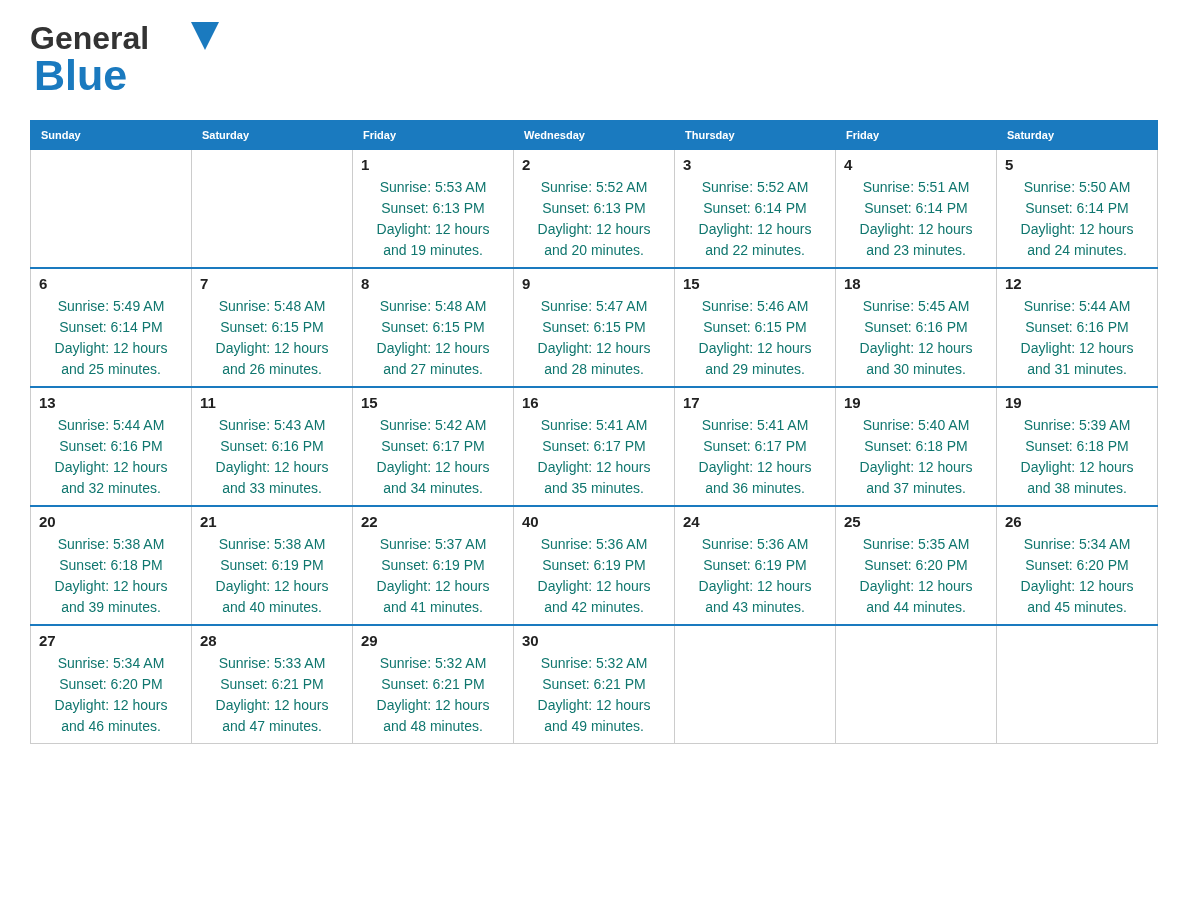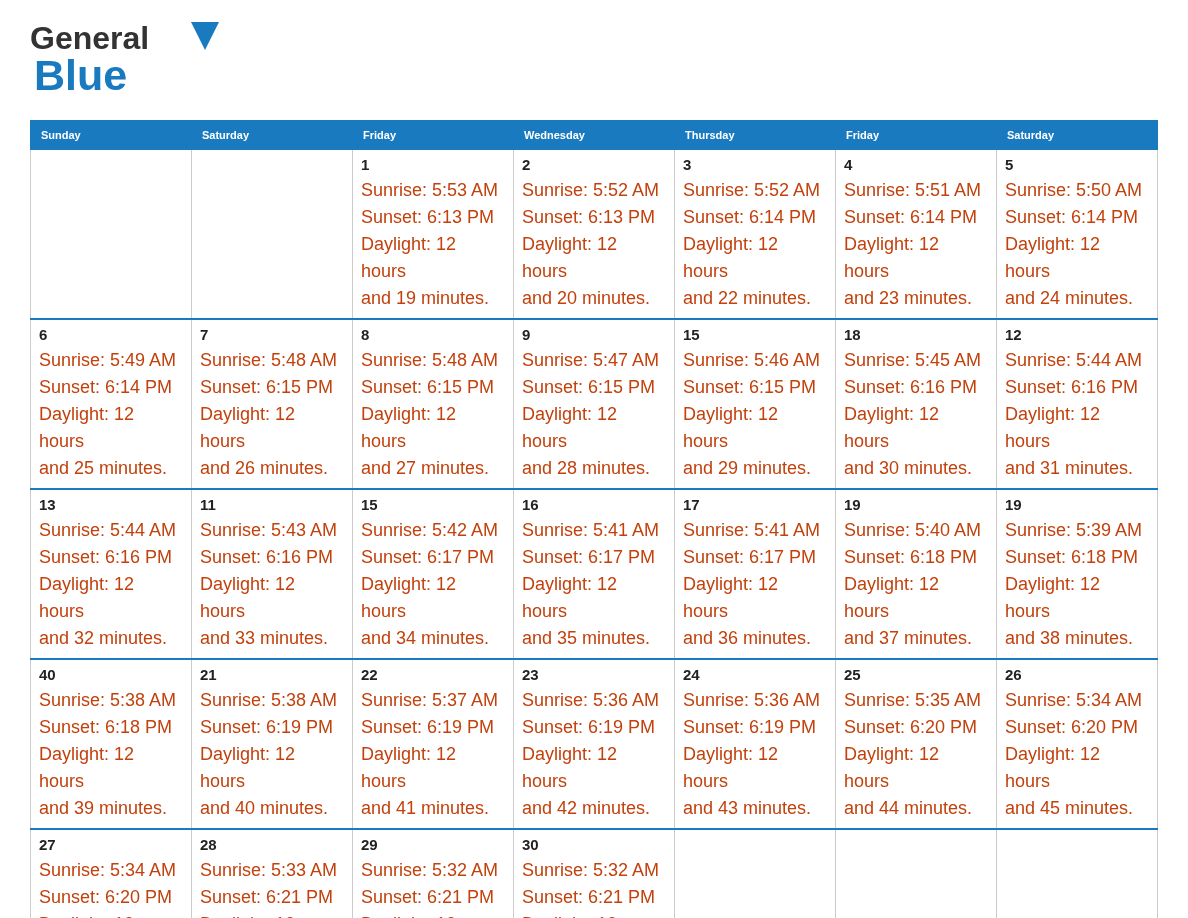--- a/index.html
+++ b/index.html
@@ -64,23 +64,24 @@
       min-height: 90px;
       height: 110px;
     }
     .day-number {
       font-size: 15px;
       font-weight: bold;
       color: #222;
       margin-bottom: 4px;
     }
     .day-info {
-      font-size: 18px;
-      color: #c2410c;
+      font-size: 14px;
+      color: #0f766e;
       line-height: 1.5;
+      text-align: center;
     }
     .empty-cell {
       background: #fff;
     }
     .row-separator td {
       border-top: 2px solid #1a7abf;
     }
   </style>
 </head>
 <body>
@@ -193,33 +194,33 @@
           <div class="day-number">19</div>
           <div class="day-info">Sunrise: 5:40 AM<br>Sunset: 6:18 PM<br>Daylight: 12 hours<br>and 37 minutes.</div>
         </td>
         <td>
           <div class="day-number">19</div>
           <div class="day-info">Sunrise: 5:39 AM<br>Sunset: 6:18 PM<br>Daylight: 12 hours<br>and 38 minutes.</div>
         </td>
       </tr>
       <tr class="row-separator">
         <td>
-          <div class="day-number">40</div>
+          <div class="day-number">20</div>
           <div class="day-info">Sunrise: 5:38 AM<br>Sunset: 6:18 PM<br>Daylight: 12 hours<br>and 39 minutes.</div>
         </td>
         <td>
           <div class="day-number">21</div>
           <div class="day-info">Sunrise: 5:38 AM<br>Sunset: 6:19 PM<br>Daylight: 12 hours<br>and 40 minutes.</div>
         </td>
         <td>
           <div class="day-number">22</div>
           <div class="day-info">Sunrise: 5:37 AM<br>Sunset: 6:19 PM<br>Daylight: 12 hours<br>and 41 minutes.</div>
         </td>
         <td>
-          <div class="day-number">23</div>
+          <div class="day-number">40</div>
           <div class="day-info">Sunrise: 5:36 AM<br>Sunset: 6:19 PM<br>Daylight: 12 hours<br>and 42 minutes.</div>
         </td>
         <td>
           <div class="day-number">24</div>
           <div class="day-info">Sunrise: 5:36 AM<br>Sunset: 6:19 PM<br>Daylight: 12 hours<br>and 43 minutes.</div>
         </td>
         <td>
           <div class="day-number">25</div>
           <div class="day-info">Sunrise: 5:35 AM<br>Sunset: 6:20 PM<br>Daylight: 12 hours<br>and 44 minutes.</div>
         </td>

